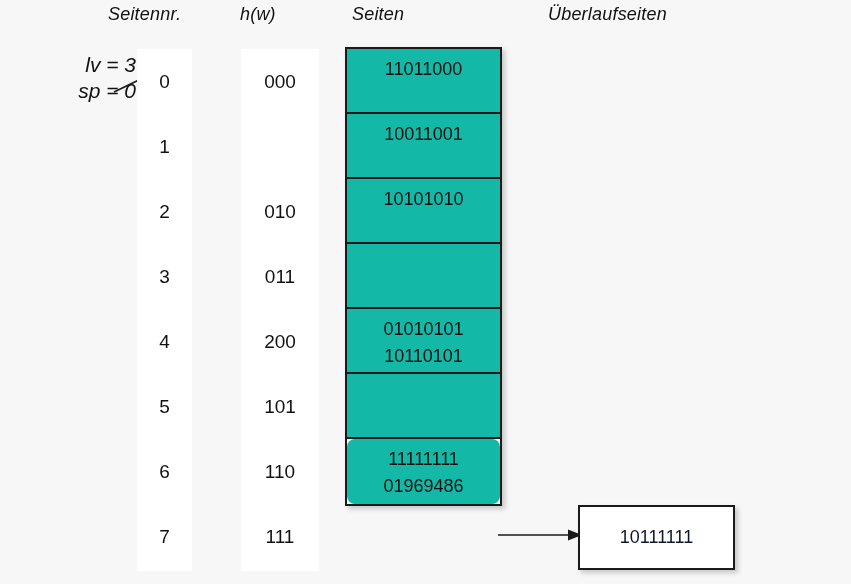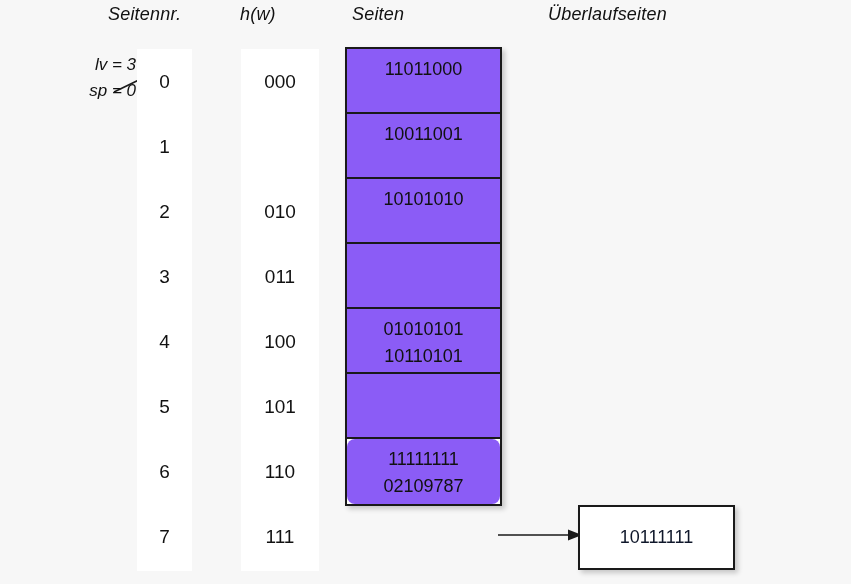--- a/index.html
+++ b/index.html
@@ -41,21 +41,21 @@
   #hdr-ueberlauf{ left: 548px; top: 4px; width: 220px; }
 
   
   #state-block {
     position: absolute;
     left: 36px;
     top: 52px;
     width: 100px;
     text-align: right;
     font-style: italic;
-    font-size: 17px;
+    font-size: 21px;
     line-height: 26px;
     white-space: nowrap;
   }
   #state-arrow {
     position: absolute;
     left: 112px;
     top: 72px;
     width: 40px;
     height: 26px;
   }
@@ -96,21 +96,21 @@
   }
   .page-row {
     height: 65px;
     border-bottom: 2px solid #1a1a1a;
     box-sizing: border-box;
     display: flex;
     flex-direction: column;
     align-items: center;
     justify-content: flex-start;
     padding-top: 7px;
-    background: #8b5cf6;
+    background: #14b8a6;
   }
   .page-row:last-child {
     border-bottom: none;
     border-radius: 8px;
   }
   .page-row .entry {
     font-size: 18px;
     line-height: 27px;
     text-align: center;
     color: #111111;
@@ -176,21 +176,21 @@
   <div class="cell-text cell-seitennr" style="top:179px">2</div>
   <div class="cell-text cell-seitennr" style="top:244px">3</div>
   <div class="cell-text cell-seitennr" style="top:309px">4</div>
   <div class="cell-text cell-seitennr" style="top:374px">5</div>
   <div class="cell-text cell-seitennr" style="top:439px">6</div>
   <div class="cell-text cell-seitennr" style="top:504px">7</div>
 
   <div class="cell-text cell-hw" style="top:49px">000</div>
   <div class="cell-text cell-hw" style="top:179px">010</div>
   <div class="cell-text cell-hw" style="top:244px">011</div>
-  <div class="cell-text cell-hw" style="top:309px">100</div>
+  <div class="cell-text cell-hw" style="top:309px">200</div>
   <div class="cell-text cell-hw" style="top:374px">101</div>
   <div class="cell-text cell-hw" style="top:439px">110</div>
   <div class="cell-text cell-hw" style="top:504px">111</div>
 
   <div id="pages-table">
     <div class="page-row">
       <div class="entry">11011000</div>
     </div>
     <div class="page-row">
       <div class="entry">10011001</div>
@@ -199,21 +199,21 @@
       <div class="entry">10101010</div>
     </div>
     <div class="page-row"></div>
     <div class="page-row">
       <div class="entry">01010101</div>
       <div class="entry">10110101</div>
     </div>
     <div class="page-row"></div>
     <div class="page-row">
       <div class="entry">11111111</div>
-      <div class="entry">02109787</div>
+      <div class="entry">01969486</div>
     </div>
   </div>
 
   <svg id="overflow-arrow" viewBox="0 0 86 26">
     <line x1="0" y1="13" x2="74" y2="13" stroke="#1a1a1a" stroke-width="1.6"></line>
     <polygon points="84,13 70,7.5 70,18.5" fill="#1a1a1a"></polygon>
   </svg>
 
   <div id="overflow-box">
     <div class="entry">10111111</div>

